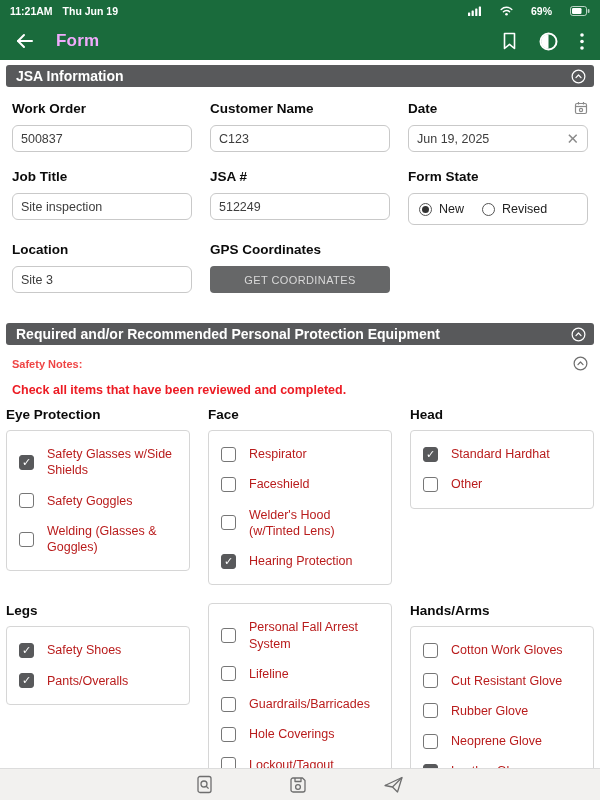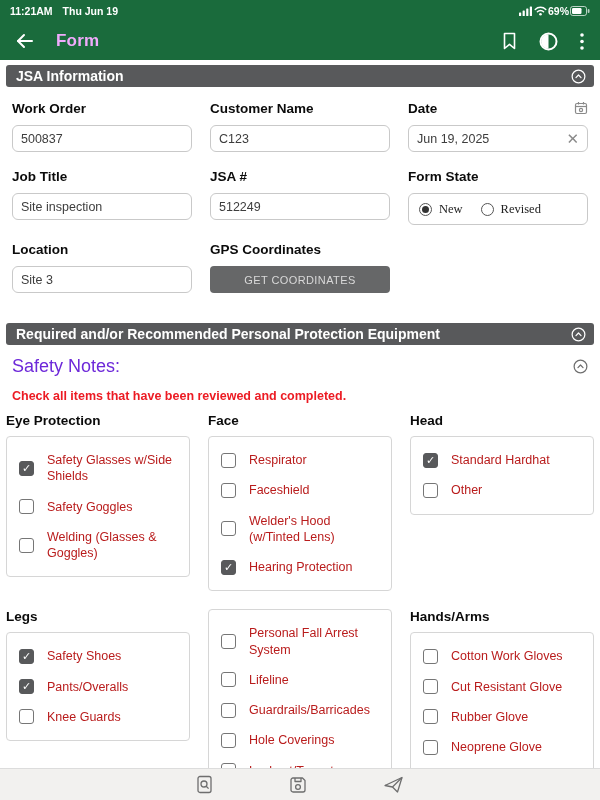--- a/index.html
+++ b/index.html
@@ -3,21 +3,21 @@
 <meta charset="utf-8">
 <style>
   * { margin:0; padding:0; box-sizing:border-box; }
   html,body { width:600px; height:800px; overflow:hidden; background:#fff;
     font-family:"Liberation Sans","DejaVu Sans",sans-serif; }
 
   
   .statusbar { height:22px; background:#1A6B3C; color:#fff; display:flex;
     align-items:center; justify-content:space-between; padding:0 10px; font-size:10.5px; font-weight:bold; }
   .sb-left { display:flex; gap:10px; align-items:center; }
-  .sb-right { display:flex; gap:1px; align-items:center;text-align:right; }
+  .sb-right { display:flex; gap:18px; align-items:center;text-align:right; }
 
   
   .appbar { height:38px; background:#1A6B3C; color:#f0abfc; display:flex; align-items:center; padding:0 16px; }
   .appbar .back { font-size:20px; line-height:1; cursor:pointer; }
   .appbar .title { font-size:17px; font-weight:bold; margin-left:22px; letter-spacing:.2px; }
   .appbar .spacer { flex:1; }
   .appbar .hicon { margin-left:22px; display:flex; align-items:center; cursor:pointer; }
 
   
   .content { height:708px; overflow:hidden; background:#fff; }
@@ -29,30 +29,30 @@
   .fields { display:grid; grid-template-columns:repeat(3,1fr); column-gap:18px; row-gap:16px;
     padding:13px 12px 2px; align-items:start; }
   .fcell { display:flex; flex-direction:column; }
   .flabel-row { display:flex; justify-content:space-between; align-items:center; margin-bottom:9px; height:16px; }
   .flabel { font-size:13.5px; font-weight:bold; color:#0B0B0B; }
   .finput { position:relative; height:27px; border:1px solid #C9C9C9; border-radius:6px;
     display:flex; align-items:center; padding:0 8px; font-size:12.5px; color:#3D3D3D; background:#fff; }
   .finput .clear-x { position:absolute; right:8px; color:#8A8A8A; font-size:15px; font-weight:normal; cursor:pointer; }
 
   .fs-box { height:32px; border:1px solid #C9C9C9; border-radius:6px; display:flex;
-    align-items:center; padding:0 10px; gap:18px;font-family:Liberation Serif, serif; }
+    align-items:center; padding:0 10px; gap:18px; }
   .radio-opt { display:flex; align-items:center; gap:7px; font-size:12.5px; color:#222; cursor:pointer; }
   .radio { width:13px; height:13px; border:1.5px solid #555; border-radius:50%; position:relative; background:#fff; }
   .radio.selected::after { content:""; position:absolute; inset:2px; border-radius:50%; background:#333; }
 
   .gps-btn { height:27px; background:#666768; color:#D9D9D9; border:none; border-radius:4px;
     font-size:11px; letter-spacing:.4px; width:100%; cursor:pointer; font-family:inherit; }
 
   .notes-row { display:flex; justify-content:space-between; align-items:center; padding:11px 12px 0; }
-  .notes-title { font-size:18px; font-weight:normal; color:#6d28d9; }
+  .notes-title { font-size:11px; font-weight:bold; color:#ef4444; }
   .warning { color:#EC1B23; font-size:12.5px; font-weight:bold; padding:12px 12px 2px; }
 
   .groups { display:grid; grid-template-columns:repeat(3,1fr); column-gap:18px;
     padding:10px 6px 0; align-items:start; }
   .group-title { font-size:13.5px; font-weight:bold; color:#0B0B0B; margin-bottom:8px; }
   .group-box { border:1px solid #D6D6D6; border-radius:4px; padding:15px 12px; background:#fff; }
   .check-row { display:flex; align-items:center; gap:13px; margin-bottom:14px; cursor:pointer; }
   .check-row:last-child { margin-bottom:0; }
   .checkbox { flex:0 0 15px; width:15px; height:15px; border:1.5px solid #767676; border-radius:3px;
     background:#fff; display:flex; align-items:center; justify-content:center;
@@ -316,24 +316,20 @@
         <div class="group-title">Legs</div>
         <div class="group-box">
           <label class="check-row">
             <span class="checkbox checked">✓</span>
             <span class="check-label">Safety Shoes</span>
           </label>
           <label class="check-row">
             <span class="checkbox checked">✓</span>
             <span class="check-label">Pants/Overalls</span>
           </label>
-          <label class="check-row">
-            <span class="checkbox"></span>
-            <span class="check-label">Knee Guards</span>
-          </label>
         </div>
       </div>
       <div>
         <div class="group-box">
           <label class="check-row">
             <span class="checkbox"></span>
             <span class="check-label">Personal Fall Arrest System</span>
           </label>
           <label class="check-row">
             <span class="checkbox"></span>

